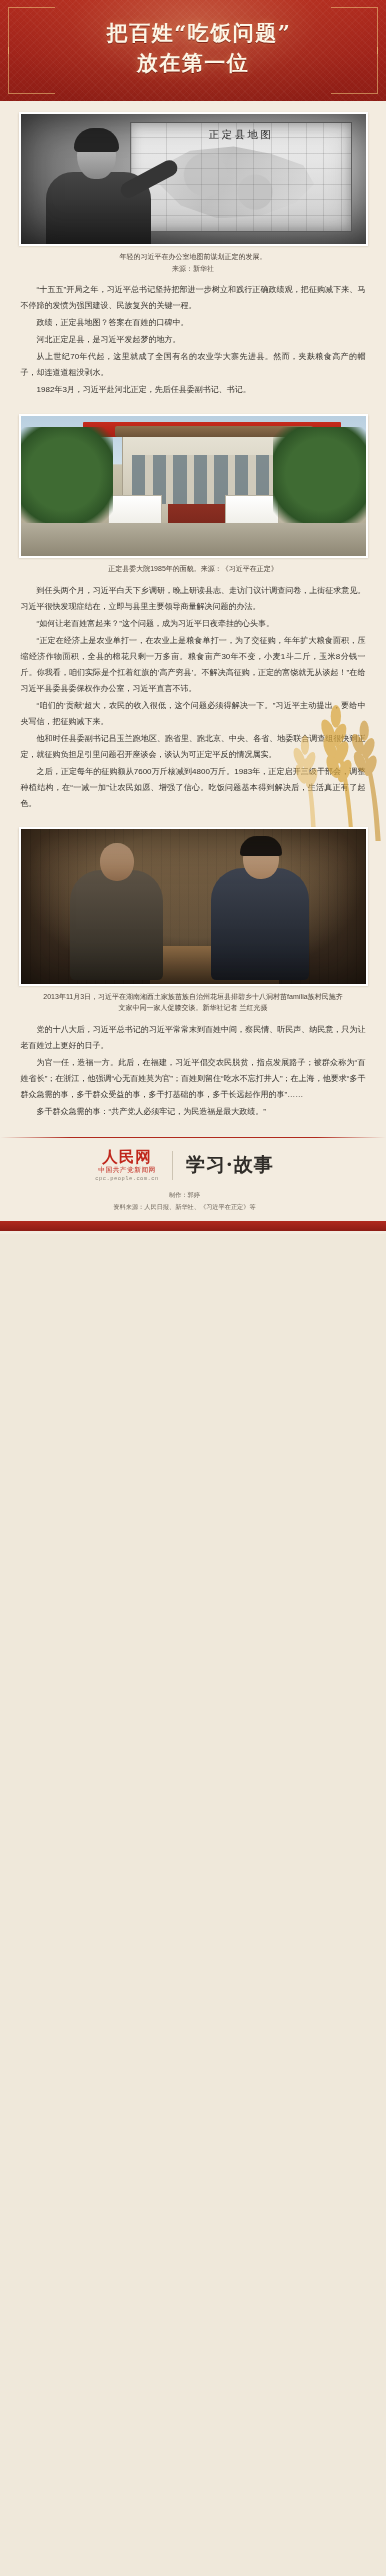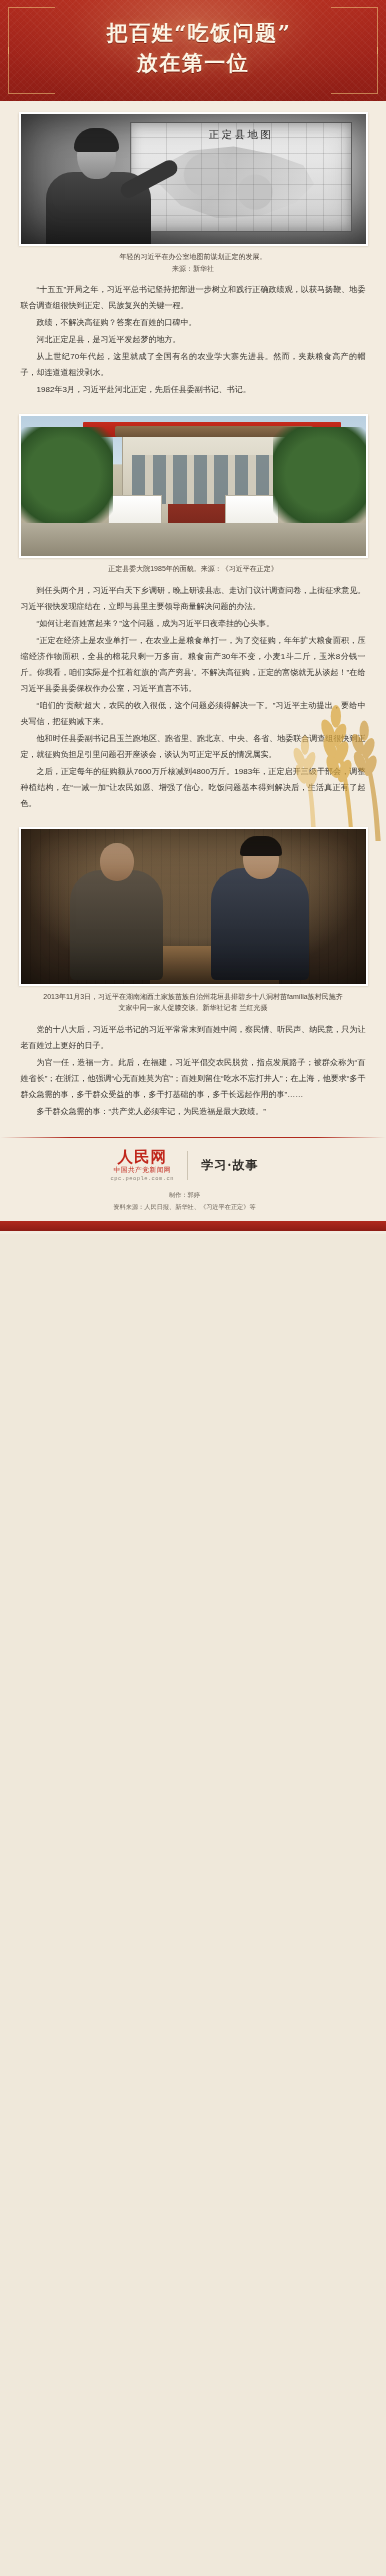--- a/index.html
+++ b/index.html
@@ -300,21 +300,21 @@
     margin-top: 1px;
     font-family: "Liberation Mono", monospace;
   }
   .divider-v {
     width: 0.5px;
     height: 29px;
     background: #cdc4b3;
   }
   .series-title {
     font-family: "DejaVu Serif", serif;
-    font-size: 12px;
+    font-size: 19px;
     font-weight: bold;
     color: #2f2c28;
     letter-spacing: 1px;
   }
   .credits {
     text-align: center;
     padding: 7.2px 20.6px 4.1px 20.6px;
   }
   .credits div {
     font-size: 6.2px;
@@ -365,22 +365,22 @@
           <div class="vign"></div>
         </div>
       </div>
       <div class="caption">
         <div>年轻的习近平在办公室地图前谋划正定的发展。</div>
         <div class="src">来源：新华社</div>
       </div>
     </div>
 
     <div class="para-block">
-      <p class="para">“十五五”开局之年，习近平总书记坚持把部进一步树立和践行正确政绩观，以获马扬鞭、地委联合调查组很快到正定、民族复兴的关键一程。</p>
-      <p class="para">政绩，不解决高征购？答案在百姓的口碑中。</p>
+      <p class="para">“十五五”开局之年，习近平总书记坚持把部进一步树立和践行正确政绩观，把征购减下来、马不停蹄的发愤为强国建设、民族复兴的关键一程。</p>
+      <p class="para">政绩，正定县地图？答案在百姓的口碑中。</p>
       <p class="para">河北正定足县，是习近平发起梦的地方。</p>
       <p class="para">从上世纪70年代起，这里就成了全国有名的农业学大寨先进县。然而，夹麸粮食高产的帽子，却连道道粗没剥水。</p>
       <p class="para">1982年3月，习近平赴河北正定，先后任县委副书记、书记。</p>
     </div>
 
     <div class="figure">
       <div class="frame">
         <div class="ph ph2">
           <div class="banner"></div>
           <div class="bld">

